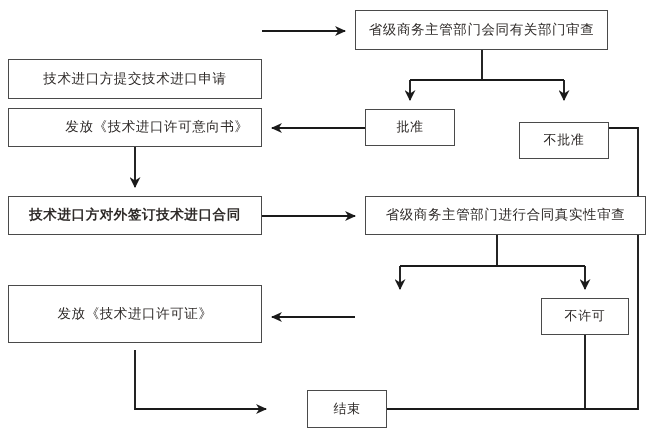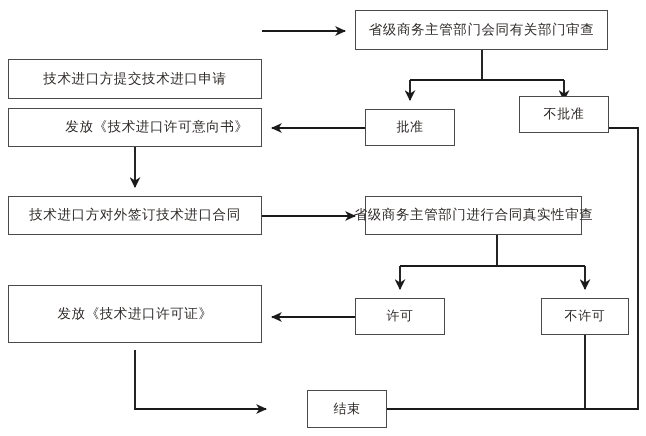--- a/index.html
+++ b/index.html
@@ -98,39 +98,36 @@
   </div>
 
   <div class="node" style="left:355px; top:10px; width:253px; height:40px;justify-content:center;">
     <span class="ln">省级商务主管部门会同有关部门审查</span>
   </div>
 
   <div class="node small" style="left:365px; top:109px; width:90px; height:37px;">
     <span class="ln">批准</span>
   </div>
 
-  <div class="node small" style="left:519px; top:96px; width:90px; height:37px;">
+  <div class="node small" style="left:519px; top:122px; width:90px; height:37px;">
     <span class="ln">不批准</span>
   </div>
 
   <div class="node" style="left:8px; top:108px; width:254px; height:39px;padding-left:44px;">
     <span class="ln">发放《技术进口许可意向书》</span>
   </div>
 
-  <div class="node" style="left:8px; top:196px; width:254px; height:39px;">
+  <div class="node" style="left:8px; top:196px; width:254px; height:39px;font-weight:bold;">
     <span class="ln">技术进口方对外签订技术进口合同</span>
   </div>
 
-  <div class="node" style="left:365px; top:196px; width:217px; height:39px;text-align:center;">
+  <div class="node" style="left:365px; top:196px; width:281px; height:39px;text-align:center;">
     <span class="ln">省级商务主管部门进行合同真实性审查</span>
   </div>
 
-  <div class="node small" style="left:355px; top:298px; width:90px; height:37px;">
-    <span class="ln">许可</span>
-  </div>
 
   <div class="node small" style="left:541px; top:298px; width:88px; height:37px;">
     <span class="ln">不许可</span>
   </div>
 
   <div class="node" style="left:8px; top:285px; width:254px; height:58px;">
     <span class="ln">发放《技术进口许可证》</span>
   </div>
 
   <div class="node small" style="left:276px; top:390px; width:80px; height:38px;margin-left:31px;">

